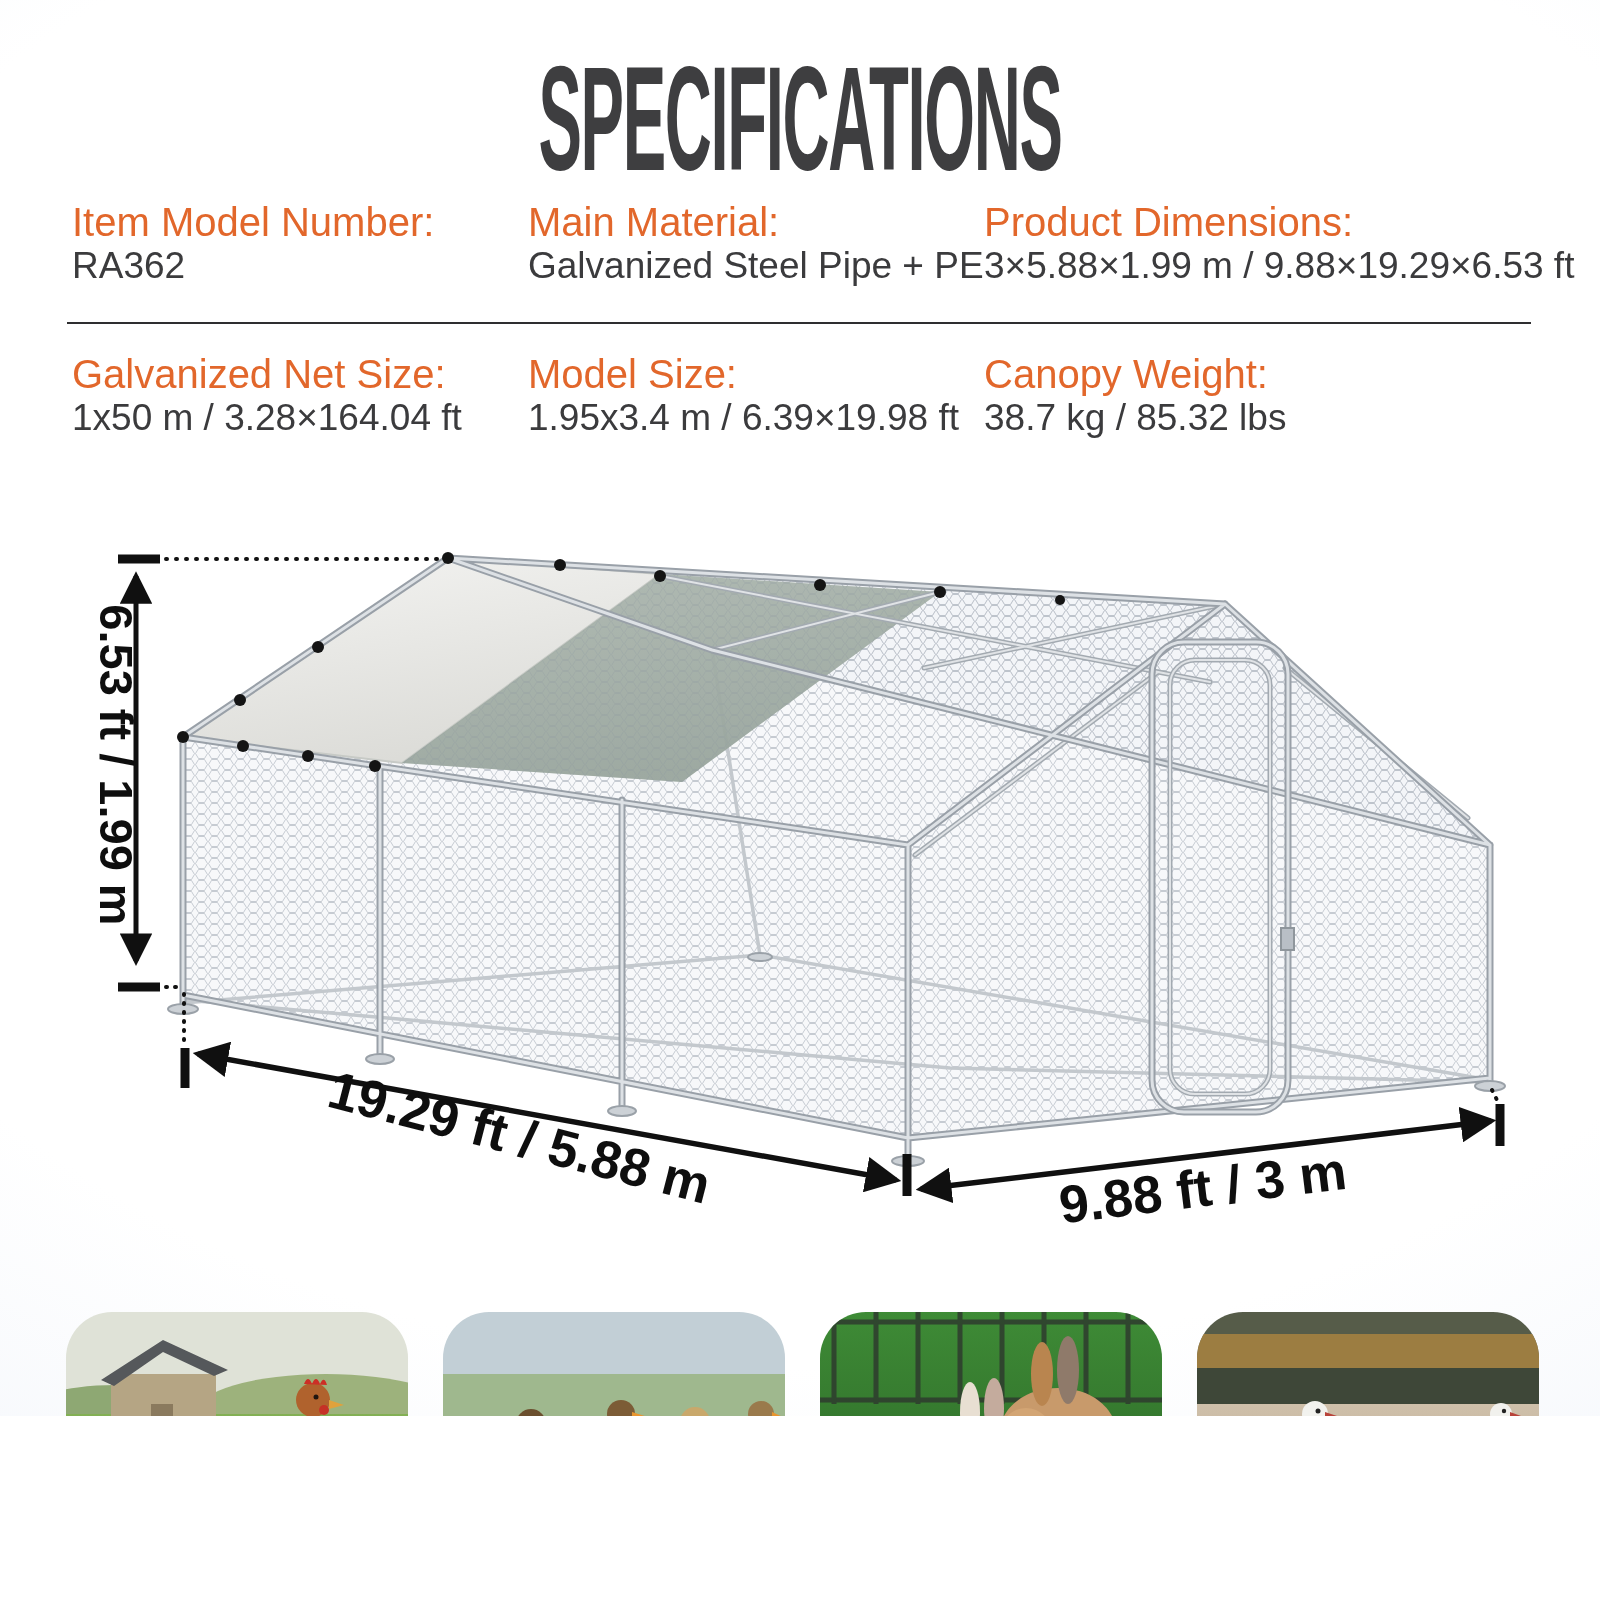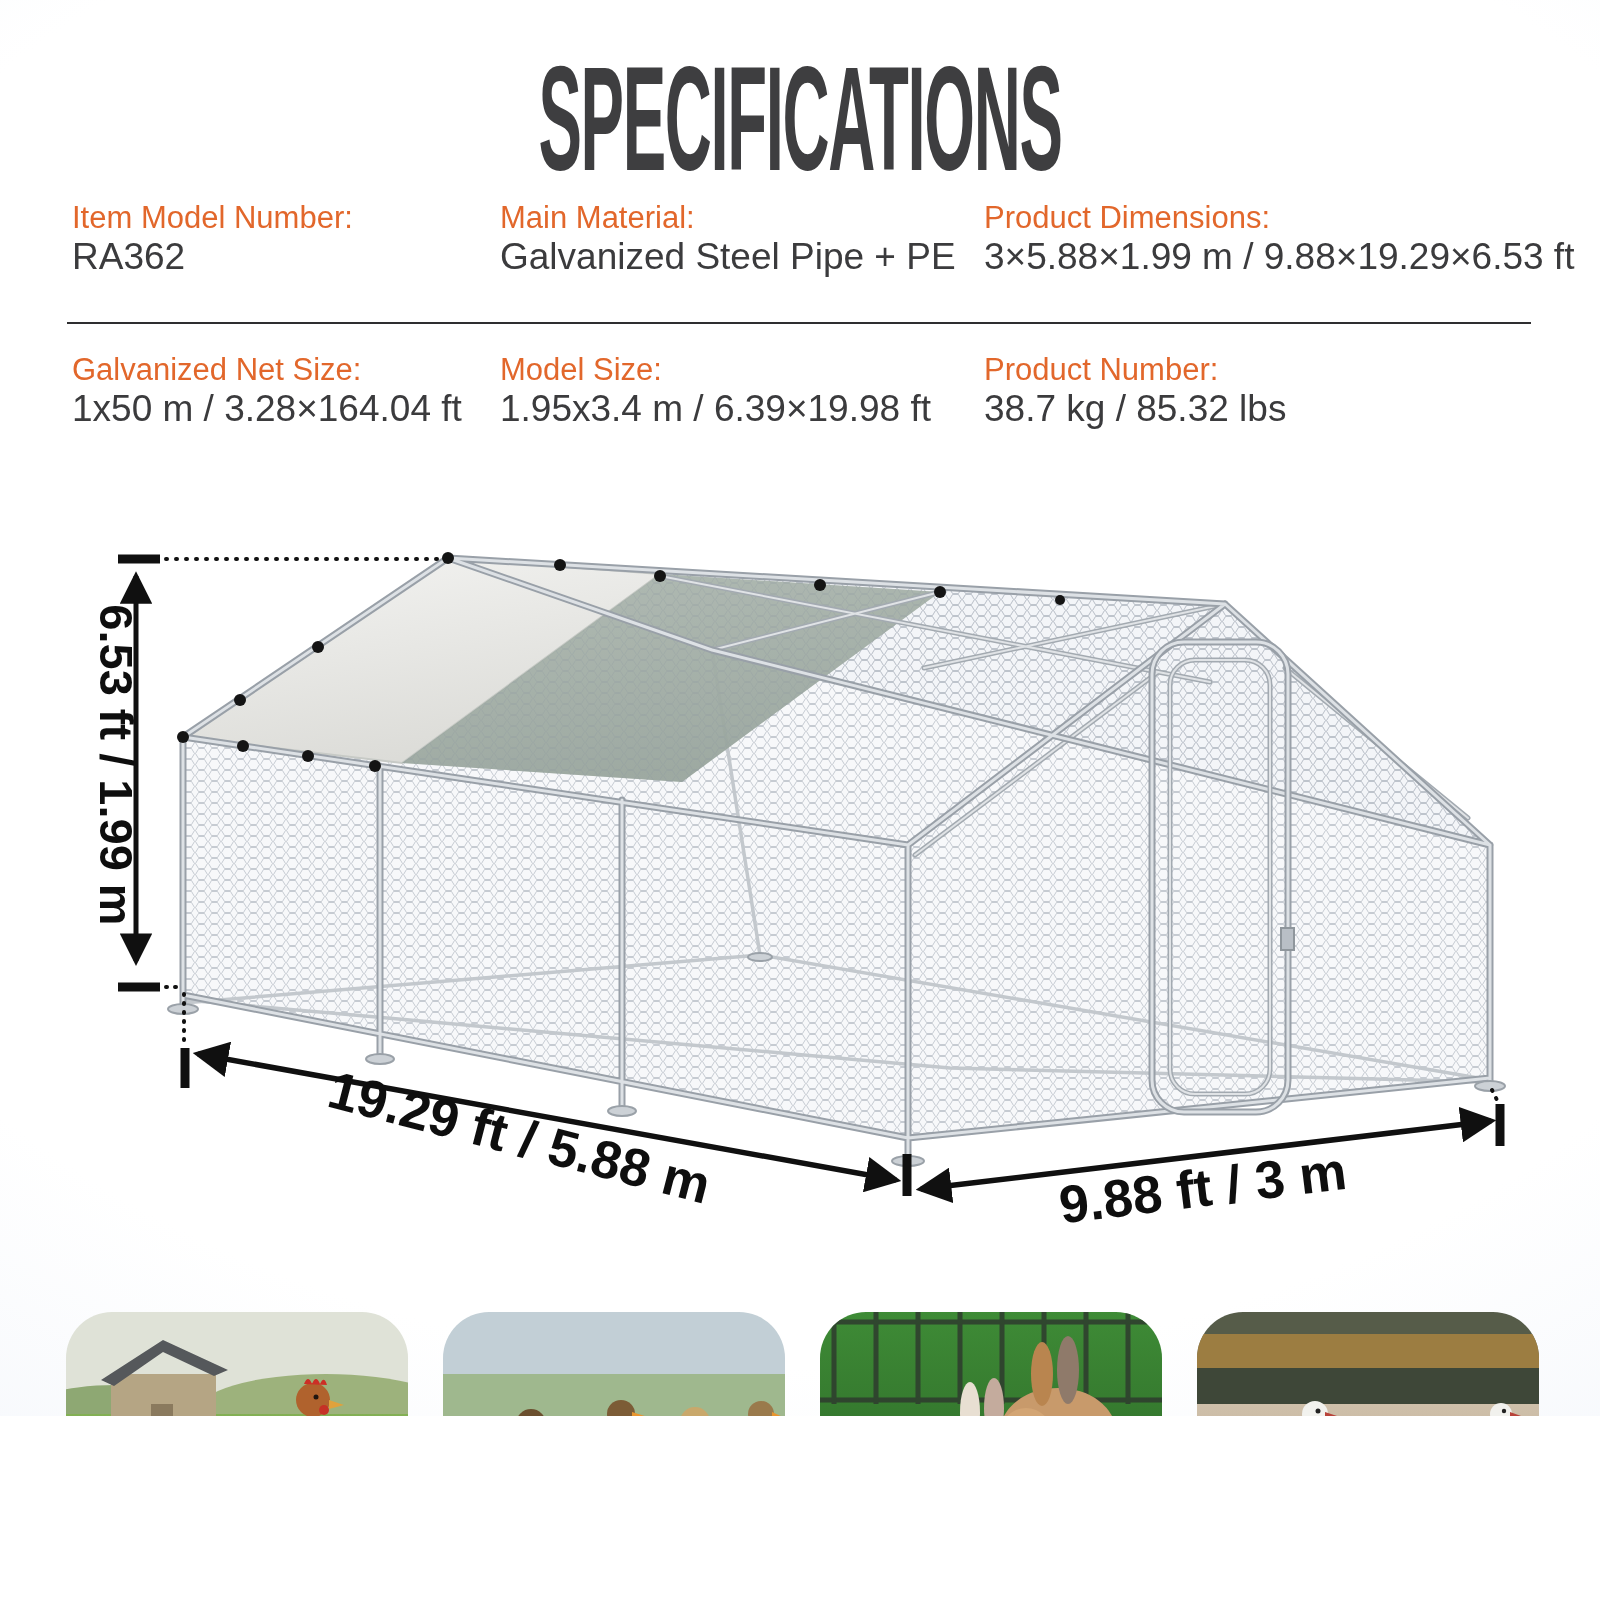--- a/index.html
+++ b/index.html
@@ -13,26 +13,26 @@
   }
   .title{
     position:absolute;left:0;top:44px;width:1600px;height:150px;
     text-align:center;
     font-size:148px;line-height:150px;font-weight:bold;
     color:#3e3e40;letter-spacing:-3px;
     transform:scaleX(0.44);
     white-space:nowrap;
   }
   .spec-cell{position:absolute;white-space:nowrap;}
-  .spec-label{font-size:31px;color:#E2672B;}
+  .spec-label{font-size:40px;color:#E2672B;}
   .spec-value{font-size:37px;color:#3b3b3d;}
   .r1{top:200px;}
   .r2{top:352px;}
   .c1{left:72px;}
-  .c2{left:500px;}
+  .c2{left:528px;}
   .c3{left:984px;}
   .divider{
     position:absolute;left:67px;top:322px;width:1464px;height:2px;
     background:#2e2e30;
   }
   .diagram-svg{position:absolute;left:0;top:0;}
   .photo{
     position:absolute;top:1312px;width:342px;height:236px;
     border-radius:46px;overflow:hidden;
   }
@@ -72,21 +72,21 @@
 
   <div class="spec-cell r2 c1">
     <div class="spec-label">Galvanized Net Size:</div>
     <div class="spec-value">1x50 m / 3.28×164.04 ft</div>
   </div>
   <div class="spec-cell r2 c2">
     <div class="spec-label">Model Size:</div>
     <div class="spec-value">1.95x3.4 m / 6.39×19.98 ft</div>
   </div>
   <div class="spec-cell r2 c3">
-    <div class="spec-label">Product Number:</div>
+    <div class="spec-label">Canopy Weight:</div>
     <div class="spec-value">38.7 kg / 85.32 lbs</div>
   </div>
 
   <svg class="diagram-svg" width="1600" height="1290" viewBox="0 0 1600 1290">
     <defs>
       <pattern id="mesh" width="13" height="11" patternUnits="userSpaceOnUse">
         <rect width="13" height="11" fill="#eff2f5" opacity="0.5"></rect>
         <path d="M3.5,0.5 L9.5,0.5 L12.5,5.5 L9.5,10.5 L3.5,10.5 L0.5,5.5 Z" fill="none" stroke="#b2bac2" stroke-width="0.9" opacity="0.8"></path>
       </pattern>
       <linearGradient id="canopyGrad" x1="0" y1="0" x2="0.4" y2="1">

